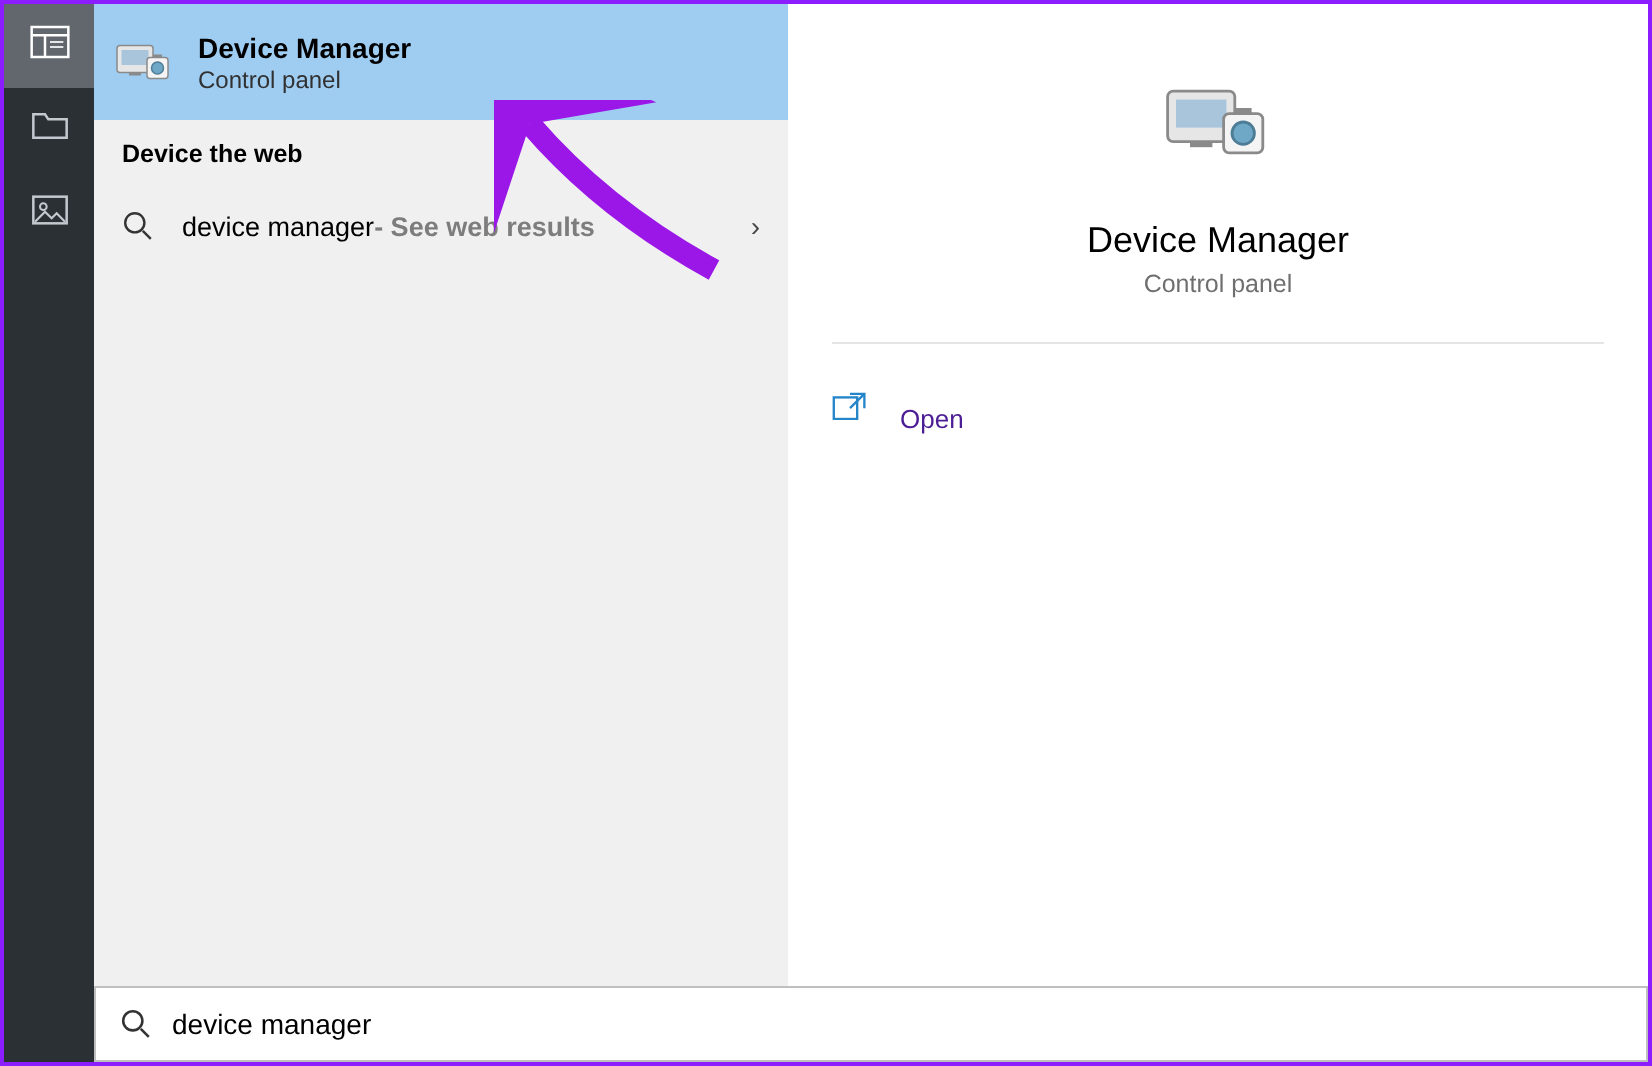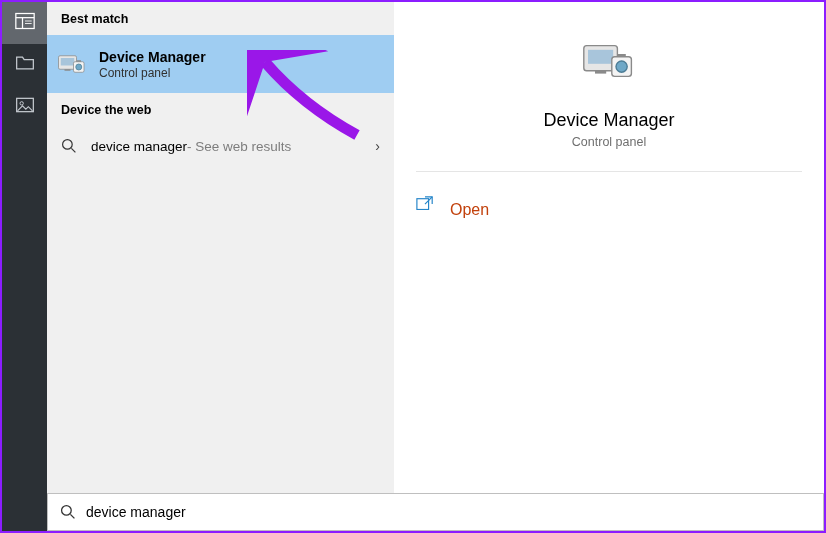--- a/index.html
+++ b/index.html
@@ -17,32 +17,32 @@
 .section-header { font-size: 12.5px; font-weight: 600; color: #000; padding: 10px 14px 9px; }
 .best-match { display: flex; align-items: center; background: #9fcdf2; height: 58px; padding: 0 10px; cursor: pointer; }
 .bm-icon { width: 30px; height: 30px; margin-right: 12px; display: flex; align-items: center; justify-content: center; }
 .bm-text { display: flex; flex-direction: column; }
 .bm-title { font-size: 14px; font-weight: 600; color: #000; line-height: 1.3; }
 .bm-sub { font-size: 12px; color: #313131; }
 
 .web-row { display: flex; align-items: center; height: 40px; padding: 0 14px; cursor: pointer; }
 .web-row .search-icon-sm { width: 16px; height: 16px; margin-right: 14px; }
 .web-row .query-text { font-size: 13.5px; color: #000; }
-.web-row .query-suffix { font-size: 13.5px; color: #7d7d7d; }
+.web-row .query-suffix { font-size: 13.5px; color: #7d7d7d; font-weight: bold; }
 .web-row .chev { margin-left: auto; color: #444; font-size: 14px; }
 
 
 .detail { flex: 1; background: #fff; display: flex; flex-direction: column; align-items: stretch; }
 .detail-top { display: flex; flex-direction: column; align-items: center; padding: 34px 0 22px; border-bottom: 1px solid #e5e5e5; margin: 0 22px; }
 .big-icon { width: 56px; height: 56px; margin-bottom: 18px; }
 .detail-title { font-size: 18px; font-weight: 400; color: #000; }
 .detail-sub { font-size: 12.5px; color: #6f6f6f; margin-top: 4px; }
 .action-row { display: flex; align-items: center; height: 46px; padding: 0 22px; margin-top: 8px; cursor: pointer; }
 .action-row .open-icon { width: 18px; height: 14px; margin-right: 16px; color: #2585c9; }
-.action-row .open-label { font-size: 16px; color: #c2410c; margin-top: 13px; }
+.action-row .open-label { font-size: 13px; color: #4c1d95; margin-top: 13px; }
 
 
 .searchbar { position: absolute; left: 47px; right: 2px; bottom: 2px; height: 38px; background: #fff; border: 1px solid #bfbfbf; display: flex; align-items: center; padding: 0 12px; }
 .searchbar .sb-icon { width: 16px; height: 16px; margin-right: 10px; color: #333; }
 .searchbar input { border: none; outline: none; font-size: 14px; flex: 1; color: #000; background: transparent; }
 
 
 .arrow-annot { position: absolute; left: 200px; top: 48px; pointer-events: none; }
 
 
@@ -75,21 +75,20 @@
       <svg viewBox="0 0 24 20">
           <rect x="2" y="2" width="20" height="16" fill="none" stroke="currentColor" stroke-width="1.5"></rect>
           <circle cx="8" cy="8" r="2" fill="none" stroke="currentColor" stroke-width="1.2"></circle>
           <path d="M3 17l6-6 4 4 3-3 5 5" fill="none" stroke="currentColor" stroke-width="1.3"></path>
         </svg>
     </span>
   </div>
 </div>
 
 <div class="results">
-  <div class="section-header">Best match</div>
 
   <div class="best-match">
     <div class="bm-icon">
       <svg class="dm-icon-sm" width="30" height="26" viewBox="0 0 40 34">
         <rect x="2" y="6" width="24" height="18" rx="2" fill="#e6e6e6" stroke="#8a8a8a"></rect>
         <rect x="5" y="9" width="18" height="10" fill="#a8c5db"></rect>
         <rect x="10" y="24" width="8" height="2" fill="#8a8a8a"></rect>
         <rect x="22" y="14" width="14" height="14" rx="2" fill="#f4f4f4" stroke="#8a8a8a"></rect>
         <circle cx="29" cy="21" r="4" fill="#6fa8c7" stroke="#4d7d96"></circle>
         <rect x="26" y="12" width="6" height="2" fill="#8a8a8a"></rect>

